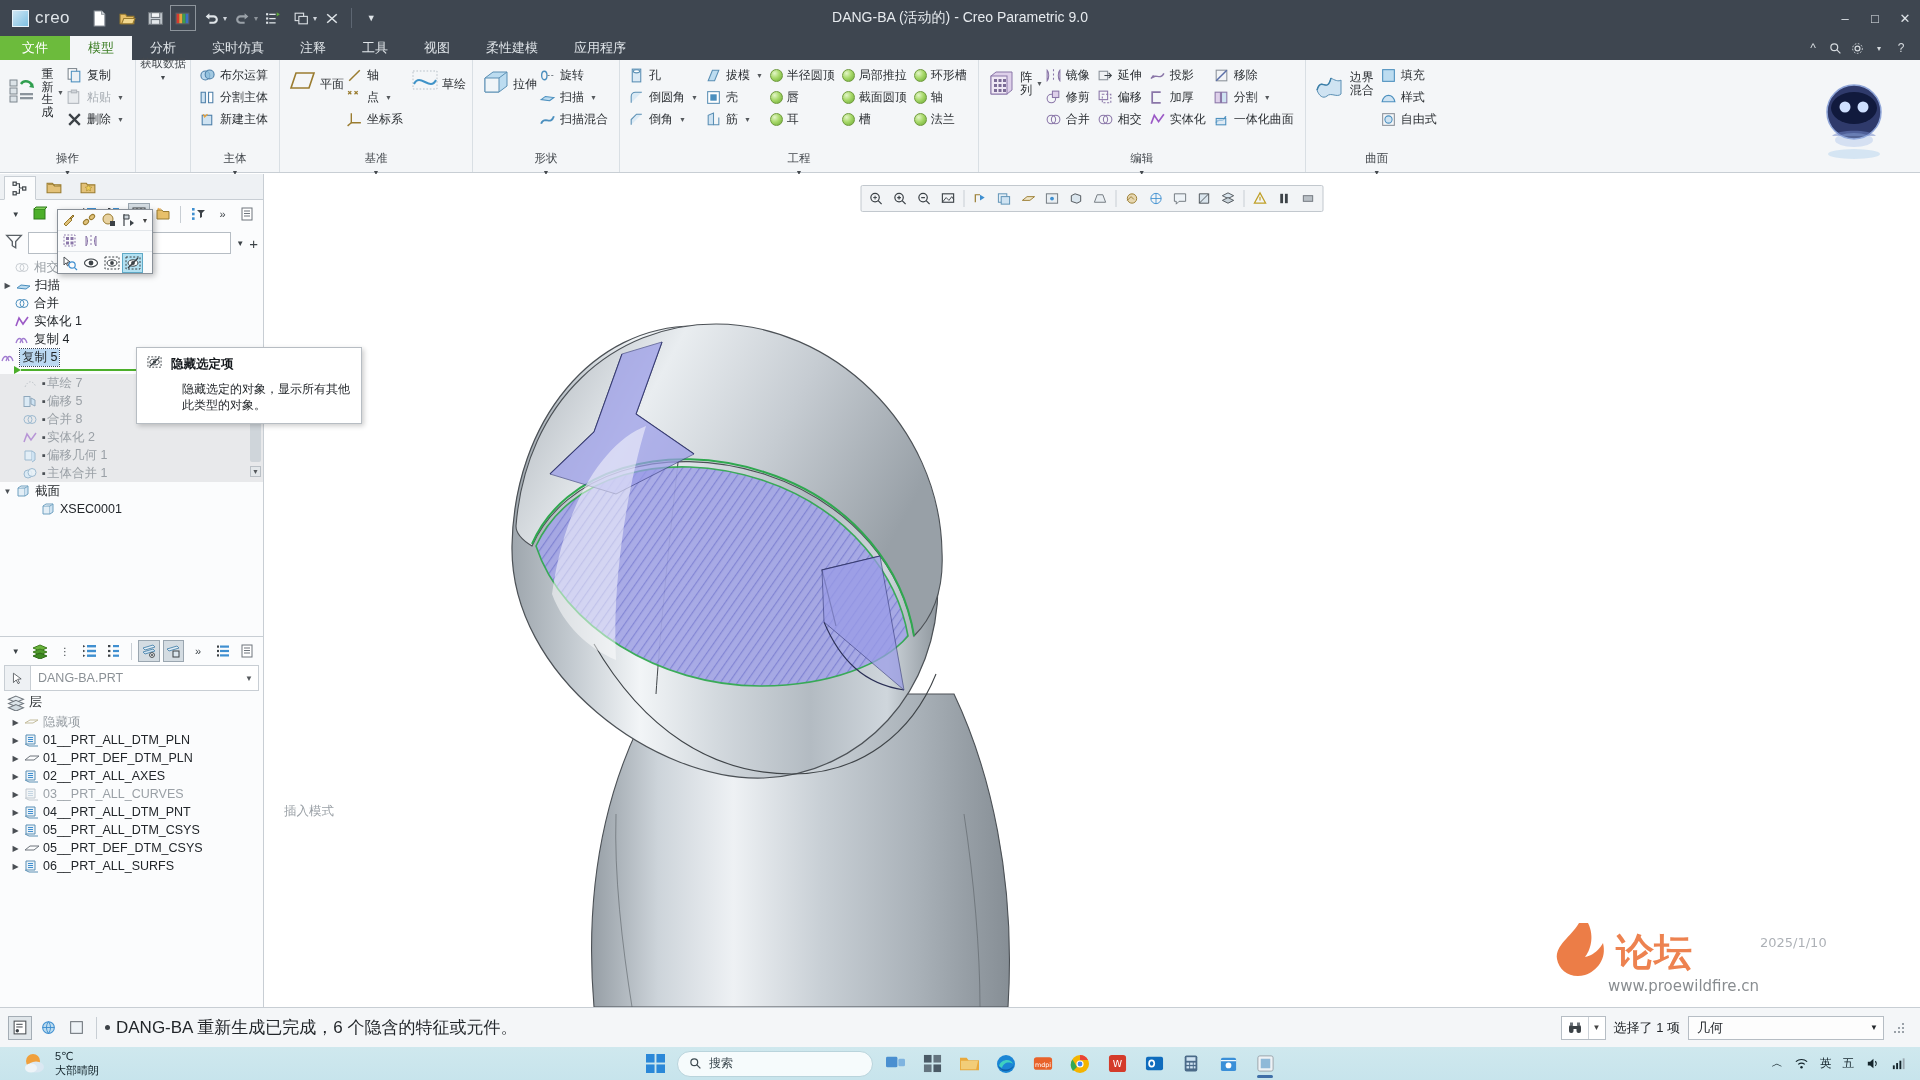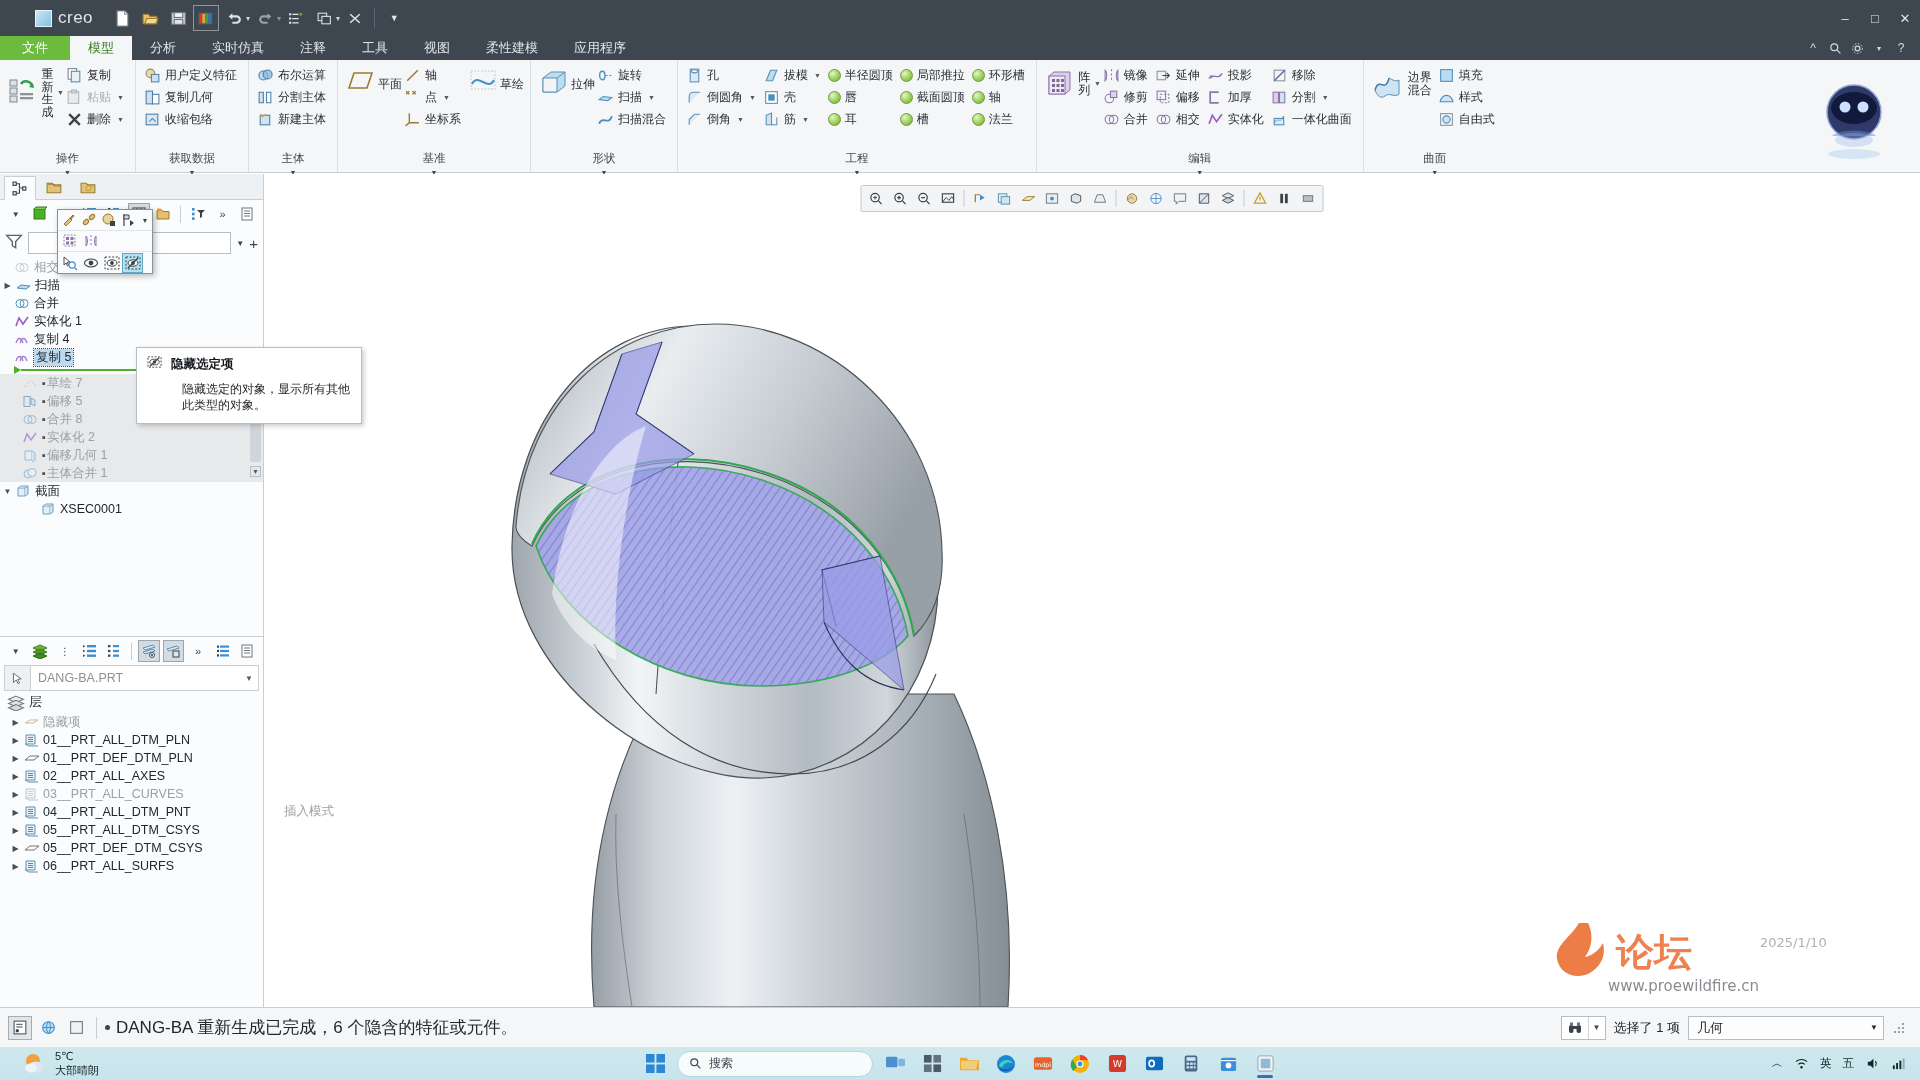--- a/index.html
+++ b/index.html
@@ -6,21 +6,21 @@
   html, body {
     width: 1920px; height: 1080px;
     font-family: "Liberation Sans", "DejaVu Sans", sans-serif;
     overflow: hidden; background: #fff;
   }
   #app { position: relative; width: 1920px; height: 1080px; }
 
   
   .titlebar {
     position: absolute; top: 0; left: 0; width: 1920px; height: 36px;
-    background: #3e4650; display: flex; align-items: center; padding-left: 23px;
+    background: #3e4650; display: flex; align-items: center;
   }
   .qat { display: flex; align-items: center; height: 36px; padding-left: 8px; gap: 2px; }
   .qat-creo { display: flex; align-items: center; gap: 6px; padding: 0 14px 0 4px; }
   .creo-cube { width: 17px; height: 17px; background: linear-gradient(135deg,#cfe6f4 0%,#9fd0ea 60%,#7fc0e2 100%); border: 1px solid #e9f3fa; }
   .creo-word { color: #dfe4e8; font-size: 17px; letter-spacing: .5px; }
   .qat-btn {
     width: 26px; height: 26px; display: flex; align-items: center; justify-content: center;
     cursor: default; border: 1px solid transparent;
   }
   .qat-sep { width: 1px; height: 20px; background: #5d6672; margin: 0 4px; }
@@ -273,20 +273,21 @@
       <div class="qat-btn">
         <svg class="ibox" viewBox="0 0 16 16">
             <path d="M3 4l9 8M12 4l-9 8" stroke="#dfe4e8" stroke-width="1.5"></path>
           </svg>
       </div>
       <div class="qat-sep"></div>
       <div class="qat-btn">
         <span style="color:#dfe4e8;font-size:9px;">▼</span>
       </div>
     </div>
+    <div class="titlebar-title">DANG-BA (活动的) - Creo Parametric 9.0</div>
     <div class="winbtns">
       <div class="winbtn">–</div>
       <div class="winbtn">□</div>
       <div class="winbtn close">✕</div>
     </div>
   </div>
 
   <div class="tabstrip">
     <div class="tab file">文件</div>
     <div class="tab active">模型</div>
@@ -362,45 +363,20 @@
           </div>
         </div>
       </div>
       <div class="rgroup-label">
         <span>操作</span>
           <span style="font-size:7px;">▼</span>
       </div>
     </div>
 
     <div class="rgroup">
-      <div class="rgroup-body">
-        <div class="rcol">
-          <div class="ritem">
-            <svg class="ibox" viewBox="0 0 16 16">
-                <circle cx="6" cy="6" r="4" fill="#e9d9a8" stroke="#9a8b52"></circle>
-                <rect x="7" y="7" width="7" height="7" fill="#cfe0ee" stroke="#5b86a8"></rect>
-              </svg>
-            <span>用户定义特征</span>
-          </div>
-          <div class="ritem">
-            <svg class="ibox" viewBox="0 0 16 16">
-                <rect x="2" y="2" width="6" height="12" fill="#cfe0ee" stroke="#4b7ea8"></rect>
-                <rect x="8" y="5" width="6" height="9" fill="#fff" stroke="#4b7ea8"></rect>
-              </svg>
-            <span>复制几何</span>
-          </div>
-          <div class="ritem">
-            <svg class="ibox" viewBox="0 0 16 16">
-                <rect x="2" y="3" width="11" height="10" fill="#dbe8f2" stroke="#4b7ea8"></rect>
-                <path d="M5 10l3-3 3 3" fill="none" stroke="#4b7ea8"></path>
-              </svg>
-            <span>收缩包络</span>
-          </div>
-        </div>
-      </div>
       <div class="rgroup-label">
         <span>获取数据</span>
           <span style="font-size:7px;">▼</span>
       </div>
     </div>
 
     <div class="rgroup">
       <div class="rgroup-body">
         <div class="rcol">
           <div class="ritem">
@@ -954,21 +930,21 @@
       </div>
       <div class="tnode" style="padding-left:14px;">
         <span class="tico">
           <svg width="17" height="15" viewBox="0 0 17 15">
               <path d="M2 11c2-6 5-6 7 0" fill="none" stroke="#a07bd0" stroke-width="1.3"></path>
               <path d="M6 11c2-6 5-6 7 0" fill="none" stroke="#a07bd0" stroke-width="1.3"></path>
             </svg>
         </span>
         <span class="tlabel">复制 4</span>
       </div>
-      <div class="tnode sel" style="padding-left:14px;">
+      <div class="tnode sel" style="">
         <span class="tico">
           <svg width="17" height="15" viewBox="0 0 17 15">
               <path d="M2 11c2-6 5-6 7 0" fill="none" stroke="#a07bd0" stroke-width="1.3"></path>
               <path d="M6 11c2-6 5-6 7 0" fill="none" stroke="#a07bd0" stroke-width="1.3"></path>
             </svg>
         </span>
         <span class="tlabel">复制 5</span>
       </div>
 
       <div class="insert-bar">

